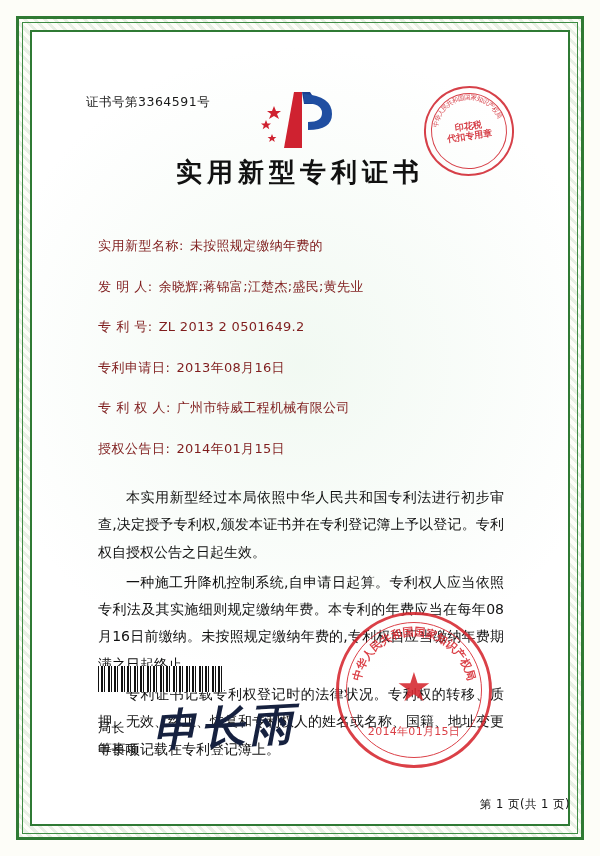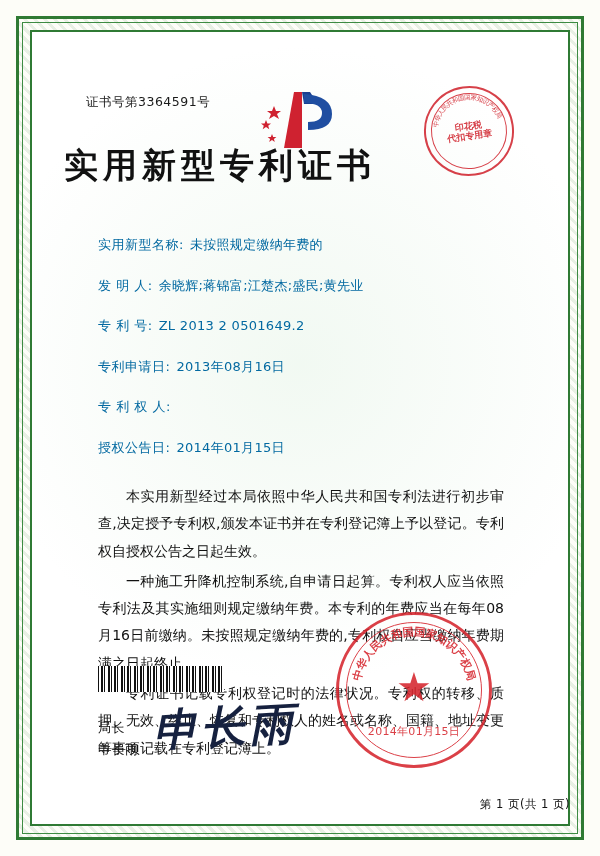--- a/index.html
+++ b/index.html
@@ -87,39 +87,39 @@
     pointer-events: none;
   }
   .logo {
     position: relative;
     width: 92px;
     height: 72px;
   }
   .logo svg { display: block; }
 
   .title {
-    text-align: left;
+    text-align: center;
     font-family: "DejaVu Serif", serif;
     font-weight: bold;
-    font-size: 34px;
+    font-size: 26px;
     letter-spacing: 5px;
     color: #111;
-    margin-top: 32px;
+    margin-top: 44px;
   }
 
   .fields {
     margin-top: 46px;
     padding-left: 34px;
     padding-right: 20px;
   }
   .field-row {
     display: flex;
     align-items: flex-start;
     font-size: 13px;
-    color: #0369a1;
+    color: #7f1d1d;
     margin-bottom: 21px;
     line-height: 1.5;
   }
   .field-label {
     white-space: nowrap;
     letter-spacing: 0.5px;
   }
   .field-value {
     margin-left: 6px;
     letter-spacing: 0.3px;
@@ -323,20 +323,21 @@
       <div class="field-row">
         <span class="field-label">专 利 号:</span>
         <span class="field-value">ZL 2013 2 0501649.2</span>
       </div>
       <div class="field-row">
         <span class="field-label">专利申请日:</span>
         <span class="field-value">2013年08月16日</span>
       </div>
       <div class="field-row">
         <span class="field-label">专 利 权 人:</span>
+        <span class="field-value">广州市特威工程机械有限公司</span>
       </div>
       <div class="field-row">
         <span class="field-label">授权公告日:</span>
         <span class="field-value">2014年01月15日</span>
       </div>
     </div>
 
     <div class="body-text">
       <p>本实用新型经过本局依照中华人民共和国专利法进行初步审查,决定授予专利权,颁发本证书并在专利登记簿上予以登记。专利权自授权公告之日起生效。</p>
       <p>一种施工升降机控制系统,自申请日起算。专利权人应当依照专利法及其实施细则规定缴纳年费。本专利的年费应当在每年08月16日前缴纳。未按照规定缴纳年费的,专利权自应当缴纳年费期满之日起终止。</p>

